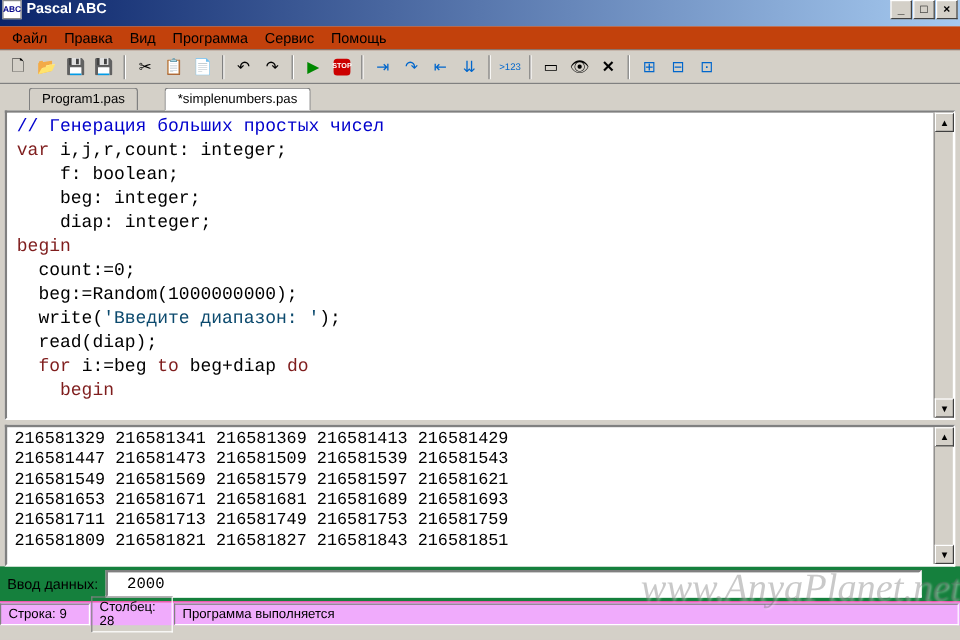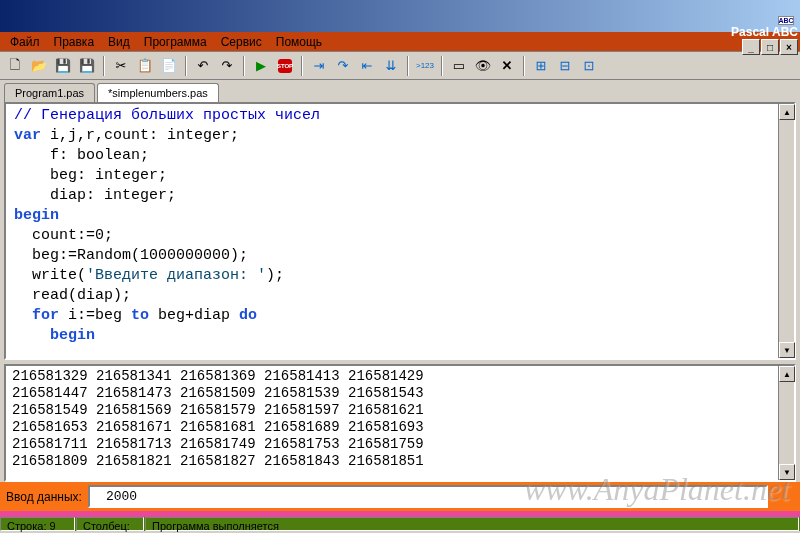--- a/index.html
+++ b/index.html
@@ -1,46 +1,46 @@
 <!DOCTYPE html>
 <html><head>
 <meta charset="utf-8">
 <style>
 * { box-sizing: border-box; margin: 0; padding: 0; }
 body { font-family: Tahoma, sans-serif; font-size: 11px; background: #d4d0c8; width: 800px; height: 533px; overflow: hidden; position: relative; }
-.titlebar { background: linear-gradient(to right, #0a246a, #a6caf0); height: 22px; display: flex; align-items: flex-end; padding: 16px 2px; flex-direction: column; }
+.titlebar { background: linear-gradient(to right, #0a246a, #a6caf0); height: 22px; display: flex; align-items: flex-start; padding: 0 2px; }
 .titlebar-icon { width: 16px; height: 16px; background: #fff; border: 1px solid #888; margin-right: 4px; font-size: 7px; display: flex; align-items: center; justify-content: center; color: #008; font-weight: bold; }
 .titlebar-text { color: #fff; font-weight: bold; font-size: 12px; flex: 1; }
 .titlebar-btns { display: flex; gap: 1px; }
 .titlebar-btn { width: 18px; height: 16px; background: #d4d0c8; border: 1px solid #fff; border-right-color: #404040; border-bottom-color: #404040; display: flex; align-items: center; justify-content: center; font-size: 10px; font-family: Arial; font-weight: bold; }
 .menubar { background: #c2410c; height: 20px; display: flex; align-items: center; padding: 0 4px; gap: 2px; border-bottom: 1px solid #808080; }
 .menubar span { padding: 2px 6px; font-size: 12px; }
 .toolbar { background: #d4d0c8; height: 28px; display: flex; align-items: center; padding: 2px 4px; gap: 2px; border-bottom: 1px solid #808080; }
 .tbtn { width: 22px; height: 22px; border: 1px solid transparent; display: flex; align-items: center; justify-content: center; font-size: 13px; }
 .tsep { width: 2px; height: 20px; border-left: 1px solid #808080; border-right: 1px solid #fff; margin: 0 3px; }
 .tabs { background: #d4d0c8; height: 22px; display: flex; align-items: flex-end; padding: 0 4px; }
-.tab { padding: 3px 10px; font-size: 11px; border: 1px solid #808080; border-bottom: none; background: #d4d0c8; margin-right: 2px; border-radius: 3px 3px 0 0; }
+.tab { padding: 3px 10px; font-size: 11px; border: 1px solid #808080; border-bottom: none; background: #d4d0c8; margin-right: 2px; border-radius: 3px 3px 0 0; margin-left: 20px; }
 .tab.active { background: #fff; position: relative; z-index: 2; }
 .editor-wrap { background: #fff; border: 2px solid; border-color: #808080 #fff #fff #808080; margin: 0 4px; height: 258px; position: relative; }
 .editor { background: #fff; font-family: 'Courier New', monospace; font-size: 15px; line-height: 20px; padding: 2px 8px; overflow: hidden; height: 100%; white-space: pre; }
 .comment { color: #0000cc; }
-.keyword { color: #1d4ed8; font-weight: bold; }
+.keyword { color: #7f1d1d; font-weight: normal; }
 .strlit { color: #0c4a6e; }
 .scrollbar-v { position: absolute; right: 0; top: 0; bottom: 0; width: 16px; background: #d4d0c8; border-left: 1px solid #808080; }
 .sbtn { width: 16px; height: 16px; background: #d4d0c8; border: 1px solid #fff; border-right-color: #404040; border-bottom-color: #404040; font-size: 8px; display: flex; align-items: center; justify-content: center; }
 .scrollbar-v .sbtn:first-child { position: absolute; top: 0; }
 .scrollbar-v .sbtn:last-child { position: absolute; bottom: 0; }
 .output-wrap { background: #fff; border: 2px solid; border-color: #808080 #fff #fff #808080; margin: 4px 4px 0 4px; height: 118px; position: relative; }
 .output { font-family: 'Courier New', monospace; font-size: 14px; line-height: 17px; padding: 2px 6px; white-space: pre; }
-.inputrow { display: flex; align-items: center; padding: 3px 6px; background: #f97316; gap: 6px; }
+.inputrow { display: flex; align-items: center; padding: 3px 6px; background: #15803d; gap: 6px; }
 .inputrow label { font-size: 12px; }
 .inputrow input { flex: 0 0 680px; border: 2px solid; border-color: #808080 #fff #fff #808080; padding: 2px 16px; font-family: 'Courier New', monospace; font-size: 13px; background: #fff; }
-.statusbar { background: #4d7c0f; height: 20px; display: flex; border-top: 6px solid #ec4899; }
+.statusbar { background: #f0abfc; height: 20px; display: flex; align-items: center; border-top: 1px solid #ec4899; }
 .statuscell { border: 1px solid; border-color: #808080 #fff #fff #808080; padding: 2px 6px; font-size: 11px; margin-right: 1px; }
-.watermark { position: absolute; bottom: 25px; right: 10px; font-size: 32px; font-style: italic; font-family: Georgia, serif; color: rgba(100,100,100,0.35); pointer-events: none; text-shadow: 1px 1px 2px rgba(255,255,255,0.4); }
+.watermark { position: absolute; bottom: 25px; right: 0; font-size: 32px; font-style: italic; font-family: Georgia, serif; color: rgba(100,100,100,0.35); pointer-events: none; text-shadow: 1px 1px 2px rgba(255,255,255,0.4); }
 .stop-icon { display:inline-flex; width:14px; height:14px; background:#c00; border-radius:3px; color:#fff; font-size:6px; align-items:center; justify-content:center; font-weight:bold; font-family:Arial; }
 </style>
 </head>
 <body>
 
 <div class="titlebar">
   <div class="titlebar-icon">ABC</div>
   <div class="titlebar-text">Pascal ABC</div>
   <div class="titlebar-btns">
     <div class="titlebar-btn">_</div>

